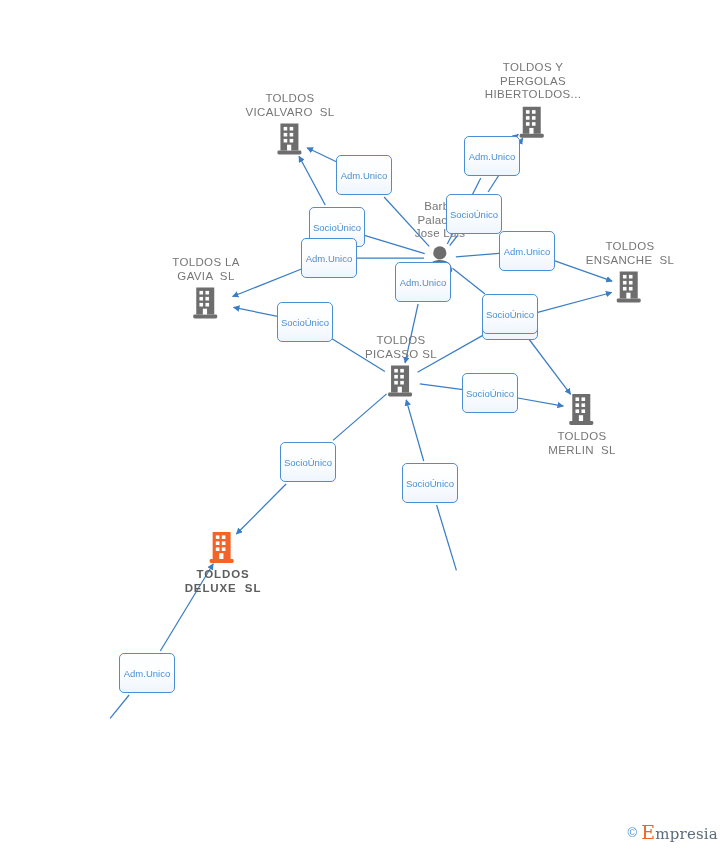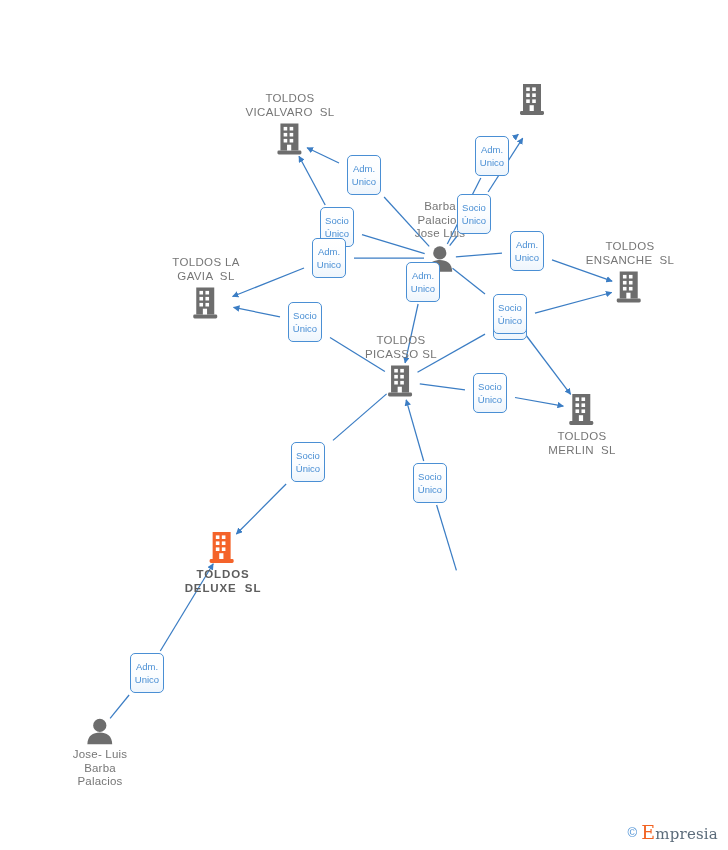--- a/index.html
+++ b/index.html
@@ -55,30 +55,29 @@
     letter-spacing: 0.9px;
   }
   .node.person .node-label {
     letter-spacing: 0.2px;
   }
   
   .rel {
     position: absolute;
     transform: translate(-50%, -50%);
     box-sizing: border-box;
-    width: 34px;
+    width: 56px;
     height: 40px;
     border: 1.3px solid #4a8fd4;
     border-radius: 5px;
     background: linear-gradient(to bottom, #ffffff 0%, #fbfdff 55%, #eef5fc 100%);
     color: #4a8fd4;
     font-size: 9.5px;
     line-height: 13px;
     display: flex;
-    flex-direction: column;
     align-items: center;
     justify-content: center;
     text-align: center;
     z-index: 10;
     white-space: pre;
   }
   .rel.ghost { z-index: 9; }
   .watermark {
     position: absolute;
     right: 10px;
@@ -157,20 +156,23 @@
         <rect x="8.2" y="10.4" width="3.6" height="3.6" fill="#ffffff"></rect>
         <rect x="14.2" y="10.4" width="3.6" height="3.6" fill="#ffffff"></rect>
         <rect x="8.2" y="16.4" width="3.6" height="3.6" fill="#ffffff"></rect>
         <rect x="14.2" y="16.4" width="3.6" height="3.6" fill="#ffffff"></rect>
         <rect x="11.6" y="22.2" width="4.2" height="5.8" fill="#ffffff"></rect>
       </svg>
     </div>
   </div>
 
   <div class="node company" style="left:533px; top:100px;">
+    <div class="node-label above">TOLDOS Y
+PERGOLAS
+HIBERTOLDOS...</div>
     <div class="node-icon">
       <svg width="30" height="34" viewBox="0 0 30 34">
         <rect x="5" y="1" width="18" height="27" fill="#6d6d6d"></rect>
         <rect x="2" y="28" width="24" height="4" rx="1.4" fill="#6d6d6d"></rect>
         <rect x="8.2" y="4.4" width="3.6" height="3.6" fill="#ffffff"></rect>
         <rect x="14.2" y="4.4" width="3.6" height="3.6" fill="#ffffff"></rect>
         <rect x="8.2" y="10.4" width="3.6" height="3.6" fill="#ffffff"></rect>
         <rect x="14.2" y="10.4" width="3.6" height="3.6" fill="#ffffff"></rect>
         <rect x="8.2" y="16.4" width="3.6" height="3.6" fill="#ffffff"></rect>
         <rect x="14.2" y="16.4" width="3.6" height="3.6" fill="#ffffff"></rect>
@@ -275,31 +277,20 @@
         <rect x="8.2" y="16.4" width="3.6" height="3.6" fill="#ffffff"></rect>
         <rect x="14.2" y="16.4" width="3.6" height="3.6" fill="#ffffff"></rect>
         <rect x="11.6" y="22.2" width="4.2" height="5.8" fill="#ffffff"></rect>
       </svg>
     </div>
     <div class="node-label">TOLDOS
 DELUXE  SL</div>
   </div>
 
 
-  <div class="node person" style="left:100px; top:753px;">
-    <div class="node-icon">
-      <svg width="30" height="28" viewBox="0 0 30 28">
-        <circle cx="15" cy="8.2" r="6.6" fill="#6d6d6d"></circle>
-        <path d="M2.6 27 C2.6 18.6 8.2 15.2 15 15.2 C21.8 15.2 27.4 18.6 27.4 27 Z" fill="#6d6d6d"></path>
-      </svg>
-    </div>
-    <div class="node-label">Jose- Luis
-Barba
-Palacios</div>
-  </div>
 
   <div class="rel" style="left:364px; top:175px;">
     <span>Adm.</span>
     <span>Unico</span>
   </div>
   <div class="rel" style="left:337px; top:227px;">
     <span>Socio</span>
     <span>Único</span>
   </div>
   <div class="rel" style="left:329px; top:258px;">

